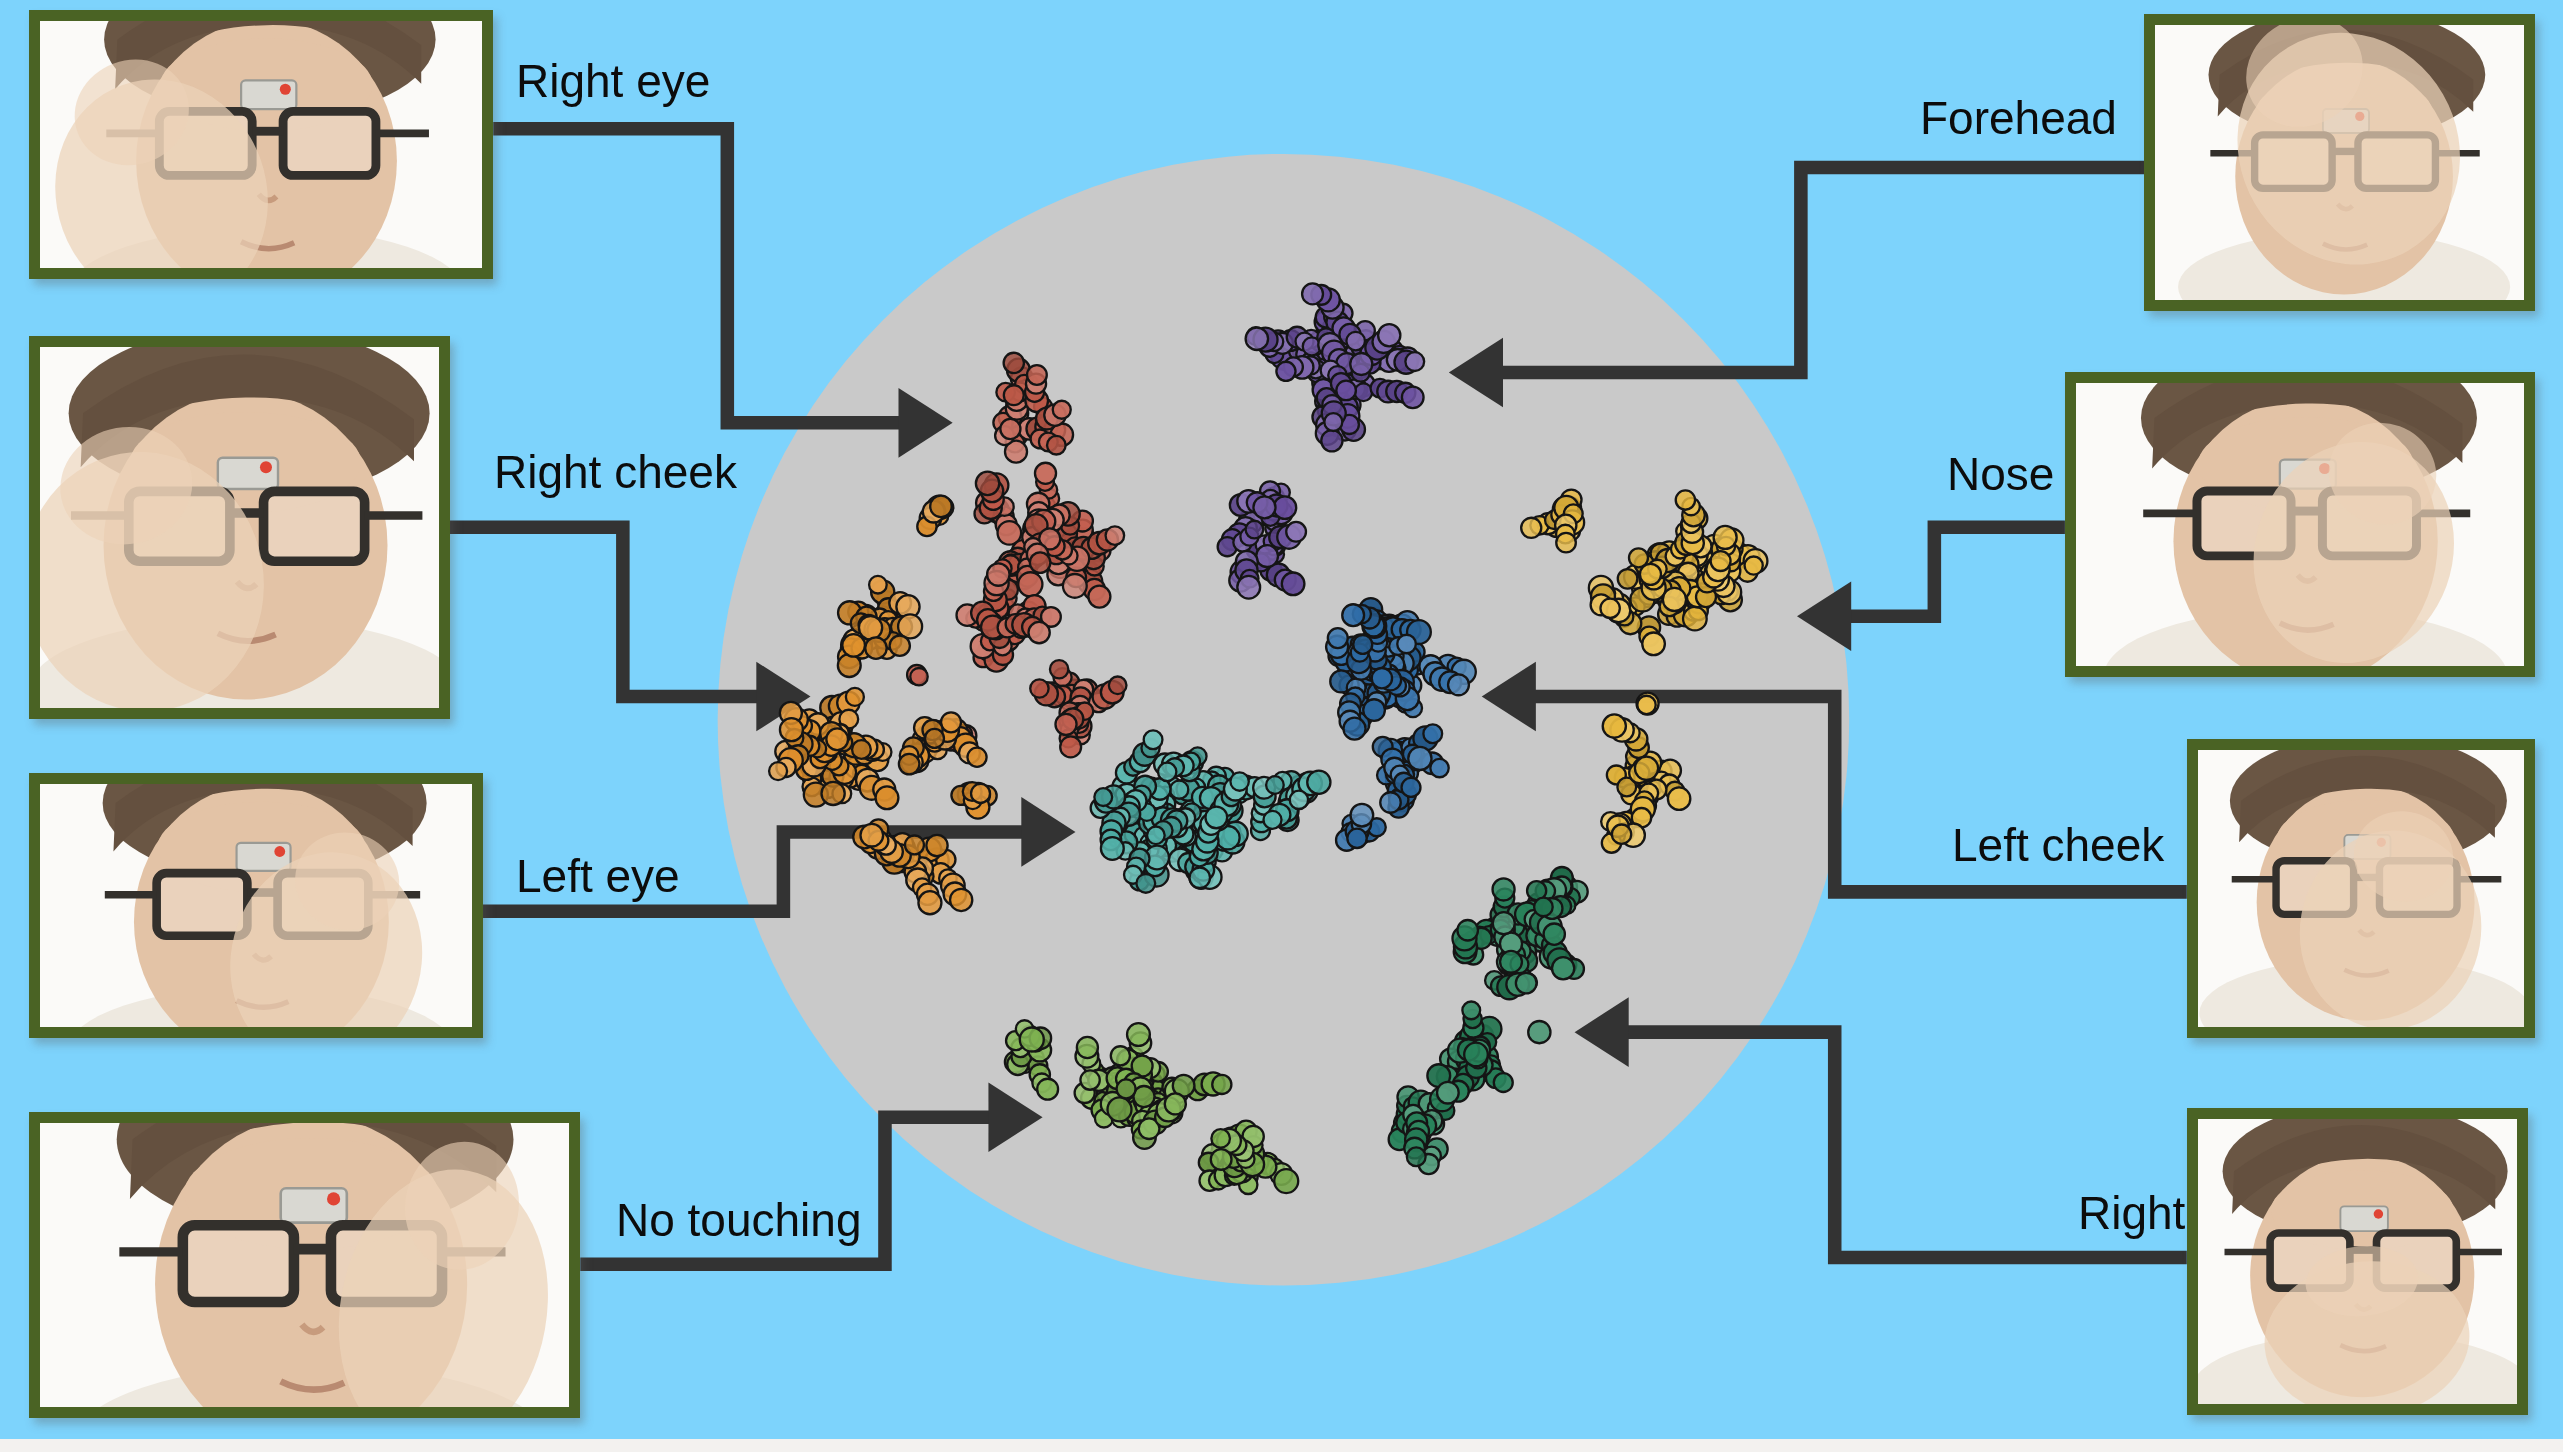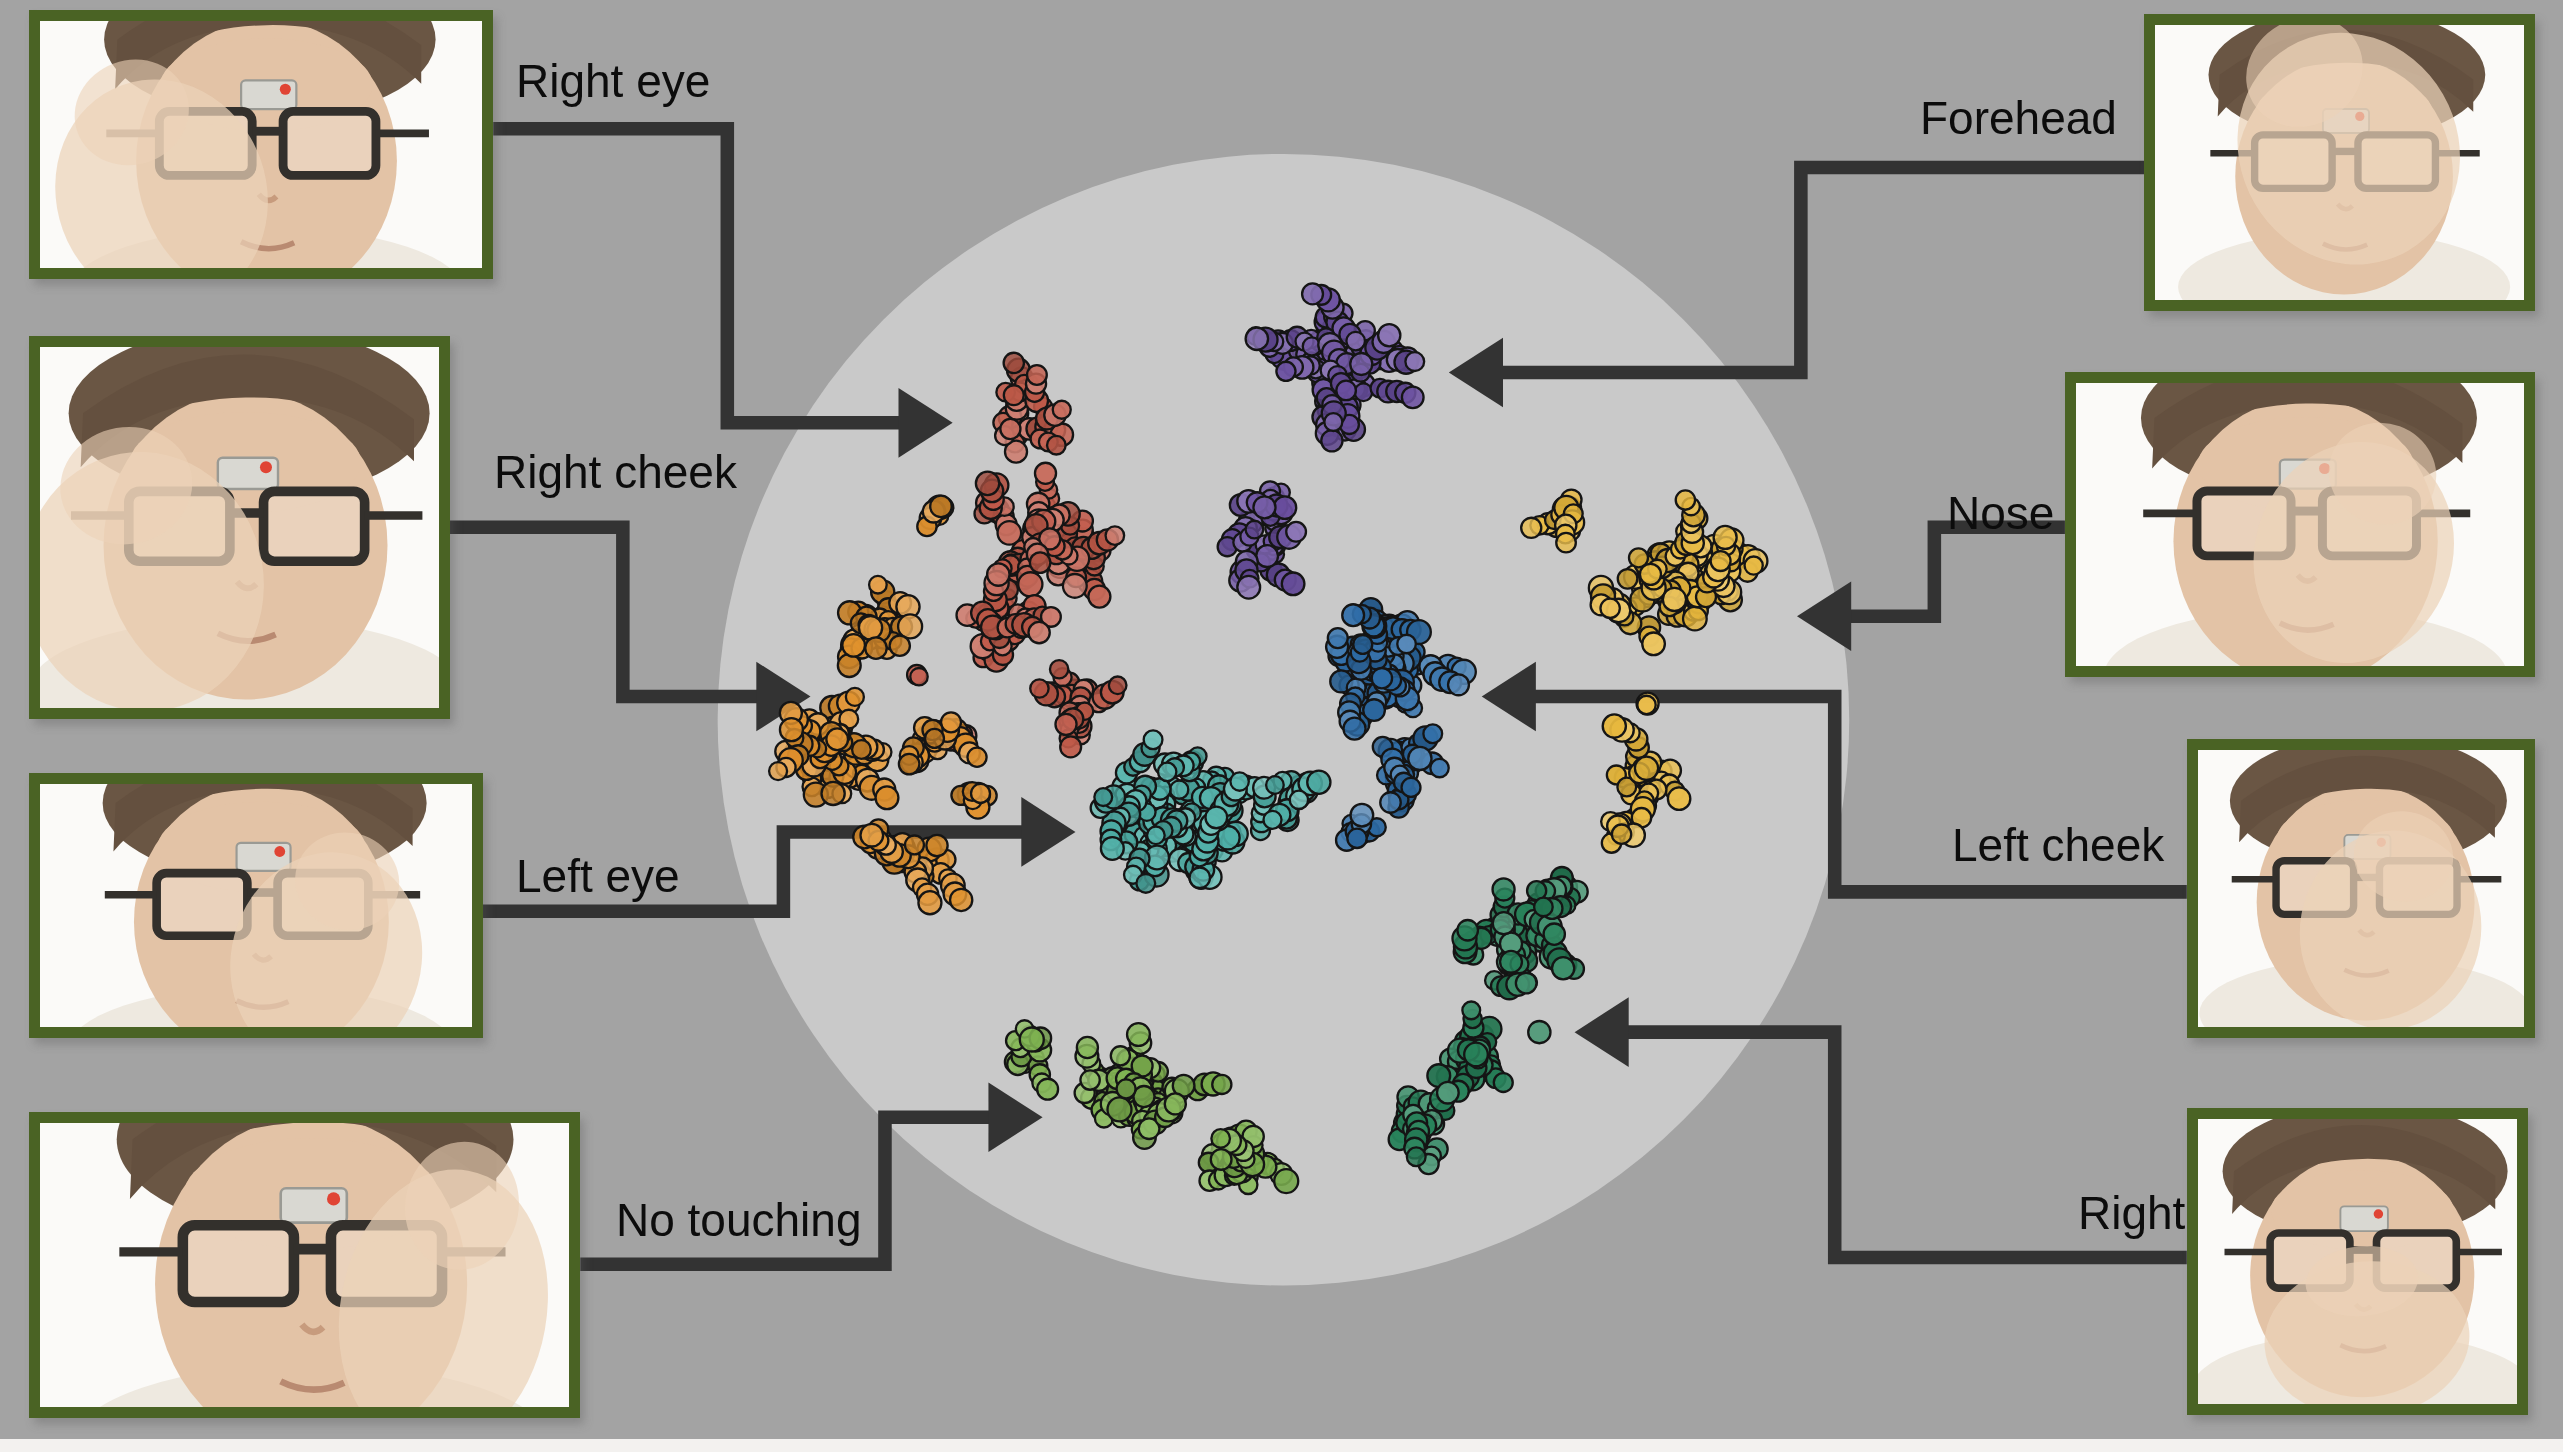--- a/index.html
+++ b/index.html
@@ -1,30 +1,30 @@
 <!DOCTYPE html>
 <html><head>
 <meta charset="utf-8">
 <style>
   html,body{margin:0;padding:0;background:#ffffff;}
   .stage{
     position:relative;width:2563px;height:1453px;overflow:hidden;
-    background:#a3a3a3;font-family:"Liberation Sans",sans-serif;
+    background:#7dd3fc;font-family:"Liberation Sans",sans-serif;
   }
   #plot{position:absolute;left:0;top:0;}
   .gesture-label{
     position:absolute;font-size:46px;line-height:1.1;color:#0c0c0c;
     white-space:nowrap;letter-spacing:0px;
   }
   #label-right-eye  {left:516px; top:56px;}
   #label-right-cheek{left:494px; top:447px;}
   #label-left-eye   {left:516px; top:851px;}
   #label-no-touching{left:616px; top:1195px;}
   #label-forehead   {left:1920px;top:93px;}
-  #label-nose       {left:1947px;top:488px;}
+  #label-nose       {left:1947px;top:449px;}
   #label-left-cheek {left:1952px;top:820px;text-align:center;}
   #label-lips       {left:2078px;top:1188px;}
   .photo{
     position:absolute;box-sizing:border-box;
     border:11.6px solid #4a6324;background:#fbfaf8;
     box-shadow:4.8px 6.8px 8.7px rgba(90,90,90,0.35);
     overflow:hidden;
   }
   .photo svg{display:block;width:100%;height:100%;}
   #photo-right-eye  {left:29px;  top:9.7px;   width:464px;height:269px;}

